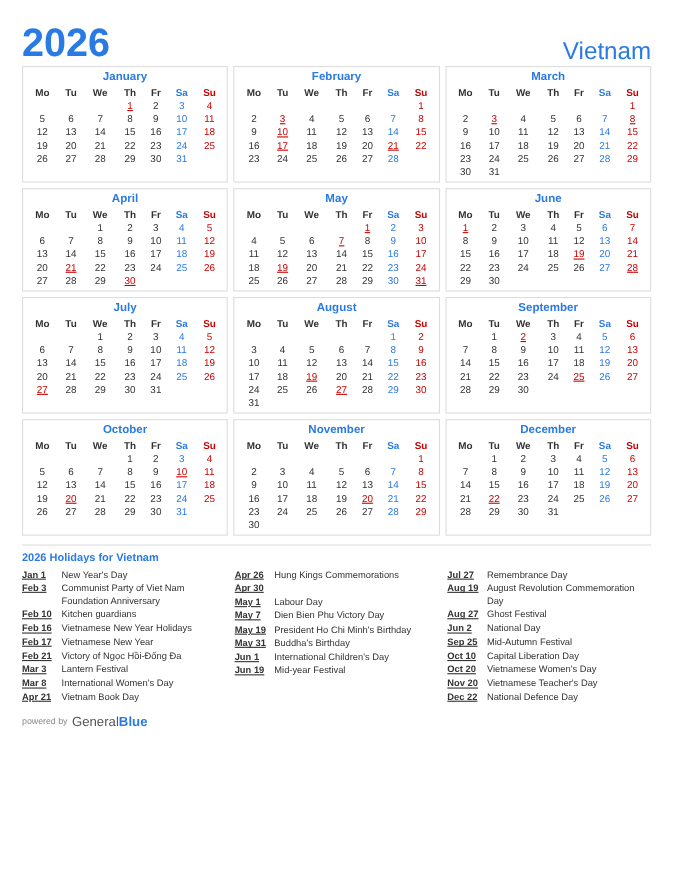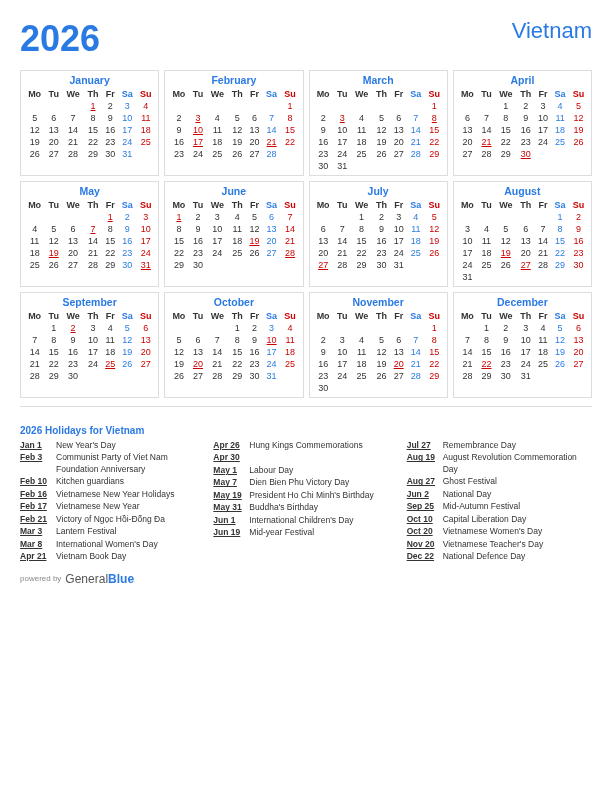--- a/index.html
+++ b/index.html
@@ -8,36 +8,35 @@
       background: #fff;
       width: 612px;
       min-height: 792px;
       padding: 18px 20px 14px 20px;
       font-size: 11px;
       color: #333;
     }
     .header {
       display: flex;
       justify-content: space-between;
-      align-items: flex-start;
-      margin-bottom: 10px;
+      align-items: flex-end;
     }
     .year-label {
       font-size: 36px;
       font-weight: bold;
       color: #2a7ae4;
     }
     .country-label {
       font-size: 22px;
       color: #2a7ae4;
       font-weight: normal;
     }
     .calendar-grid {
       display: grid;
-      grid-template-columns: repeat(4, 1fr);
+      grid-template-columns: repeat(3, 1fr);
       gap: 5px;
       margin-bottom: 8px;
     }
     .month-block {
       border: 1px solid #ddd;
       padding: 3px;
     }
     .month-name {
       text-align: center;
       color: #2a7ae4;
@@ -62,21 +61,21 @@
       color: #333;
     }
     .cal-table td.sun { color: #cc0000; }
     .cal-table td.sat { color: #2a7ae4; }
     .cal-table th.sun { color: #cc0000; }
     .cal-table th.sat { color: #2a7ae4; }
     .cal-table td.holiday { color: #cc0000; text-decoration: underline; }
     .holidays-section {
       margin-top: 6px;
       border-top: 1px solid #ddd;
-      padding-top: 18px;
+      padding-top: 6px;
     }
     .holidays-title {
       font-weight: bold;
       font-size: 10px;
       color: #2a7ae4;
       margin-bottom: 4px;
     }
     .holidays-cols {
       display: grid;
       grid-template-columns: repeat(3, 1fr);

